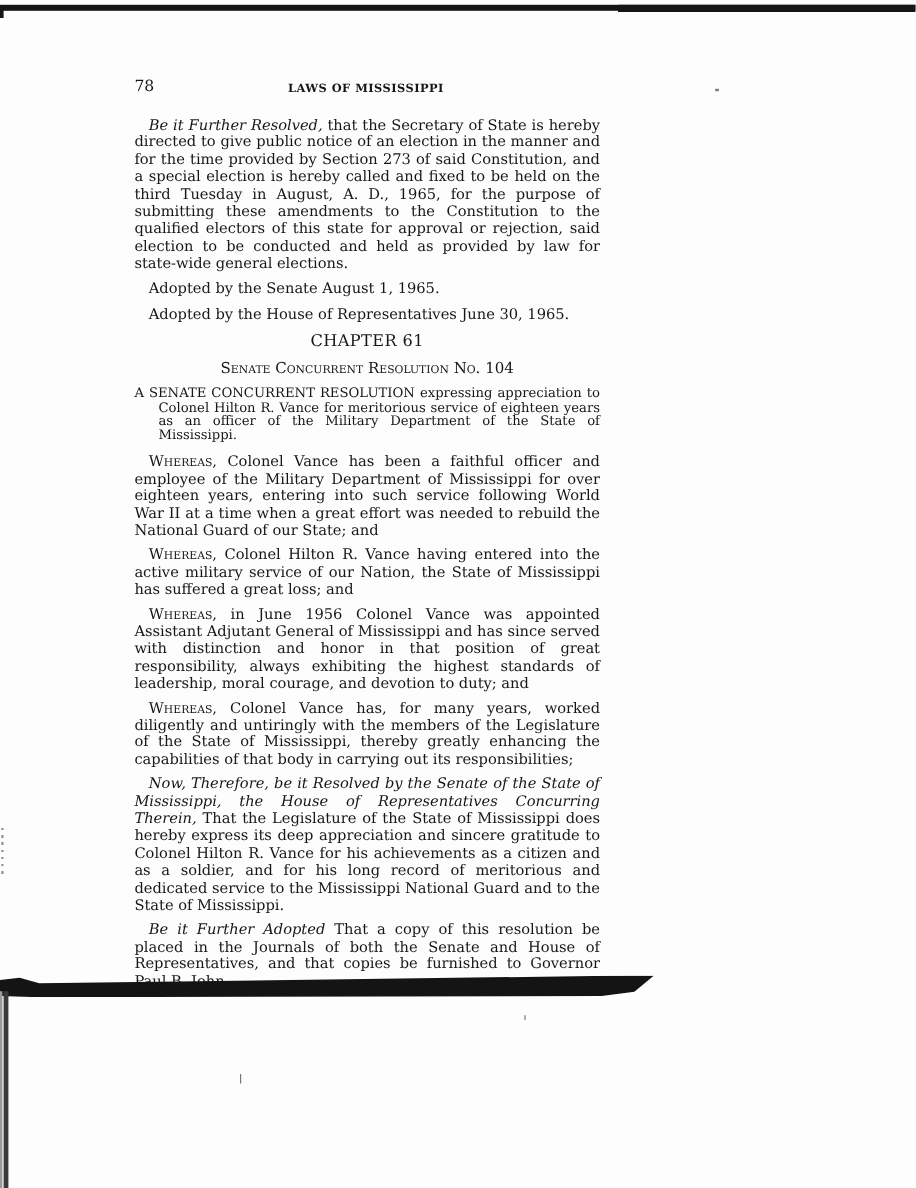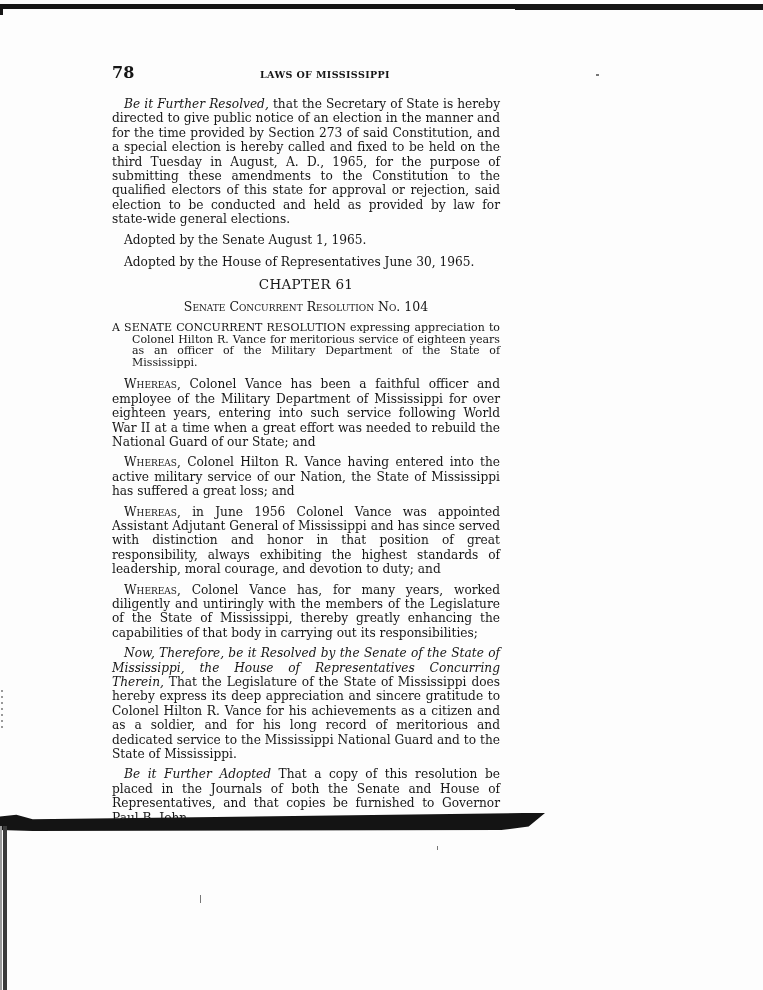--- a/index.html
+++ b/index.html
@@ -26,23 +26,23 @@
   .left-spine2 {
     position: absolute; left: 0px; top: 826px; width: 2px; height: 164px; background: #9a9a9a;
   }
   .page {
     position: absolute; left: 112px; top: 64px; width: 388px;
     font-size: 12.2px; line-height: 14.4px;
   }
   .header {
     display: flex; position: relative; height: 16px; margin-bottom: 17px;
   }
-  .page-num { position: absolute; left: 0; top: 2px; font-size: 16px; font-weight: bold; }
+  .page-num { position: absolute; left: 0; top: 2px; font-size: 13px; font-weight: normal; }
   .running-head {
-    position: absolute; left: 148px; top: 4px; font-size: 9.5px; font-weight: bold; letter-spacing: 0.4px;
+    position: absolute; left: 128px; top: 4px; font-size: 9.5px; font-weight: bold; letter-spacing: 0.4px;
   }
   p { margin: 5px 0 6px 0; text-align: justify; text-indent: 12px; }
   .adopted { margin: 0 0 8px 12px; text-indent: 0; }
   .chapter {
     text-align: center; font-size: 13.5px; margin: 8px 0 8px 0; letter-spacing: 0.3px;
   }
   .scr {
     text-align: center; font-size: 12.5px; font-variant: small-caps; margin: 0 0 8px 0;
   }
   .caption {

